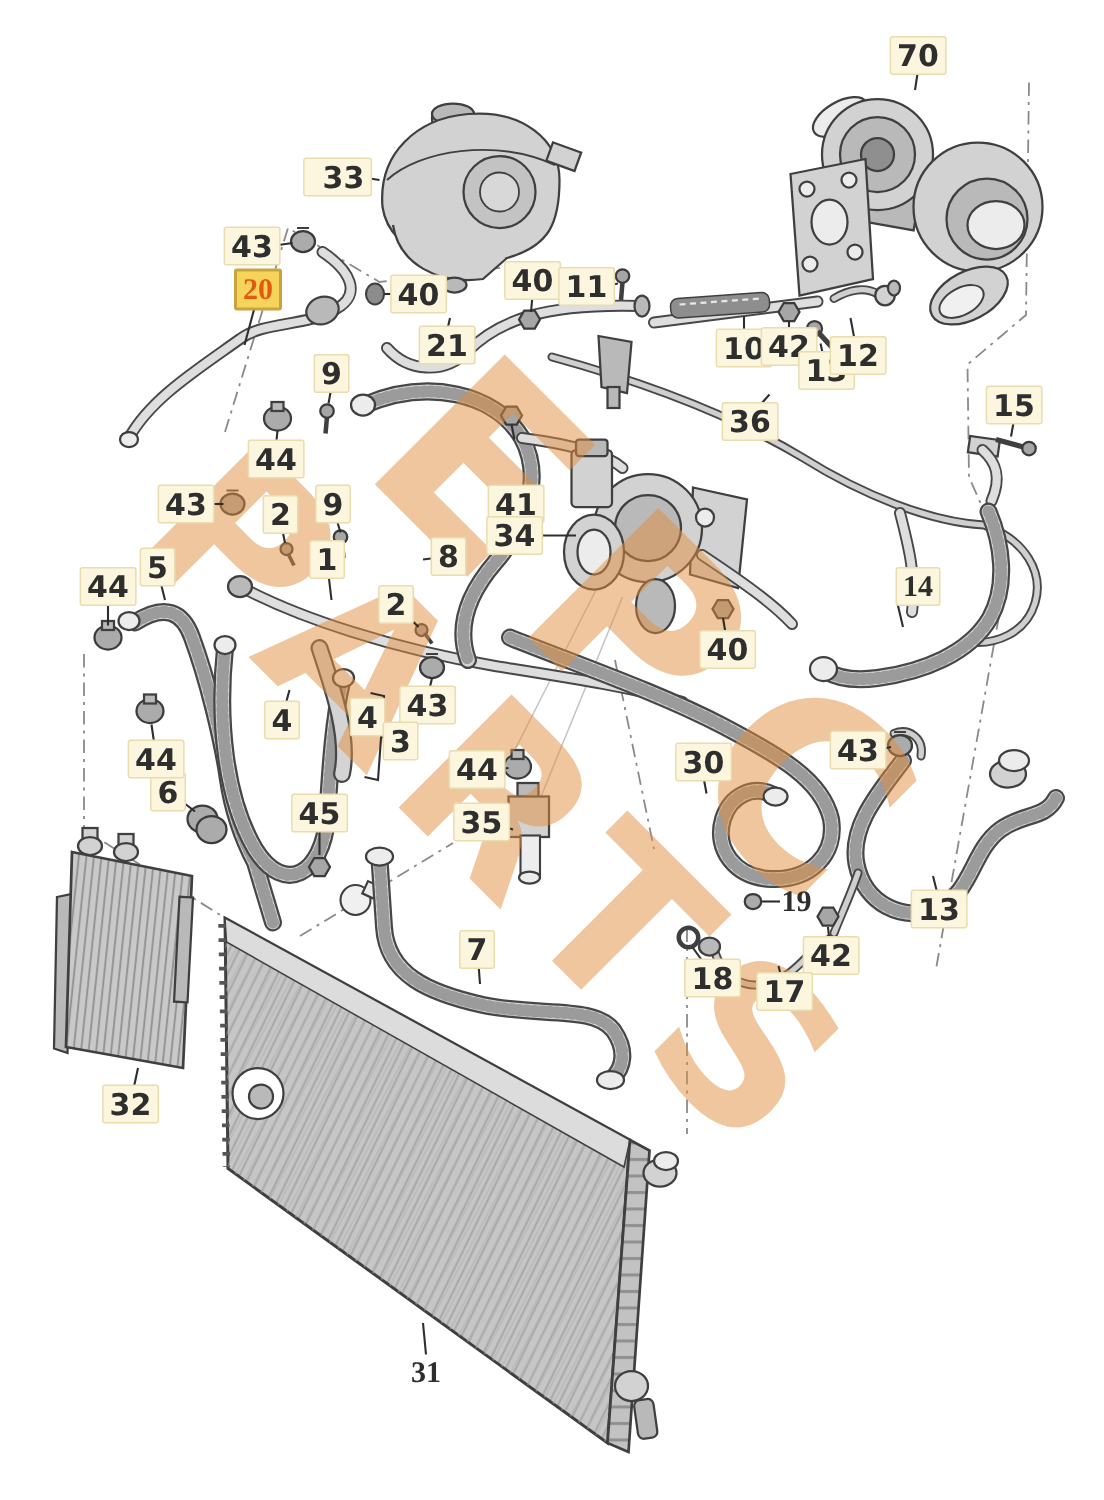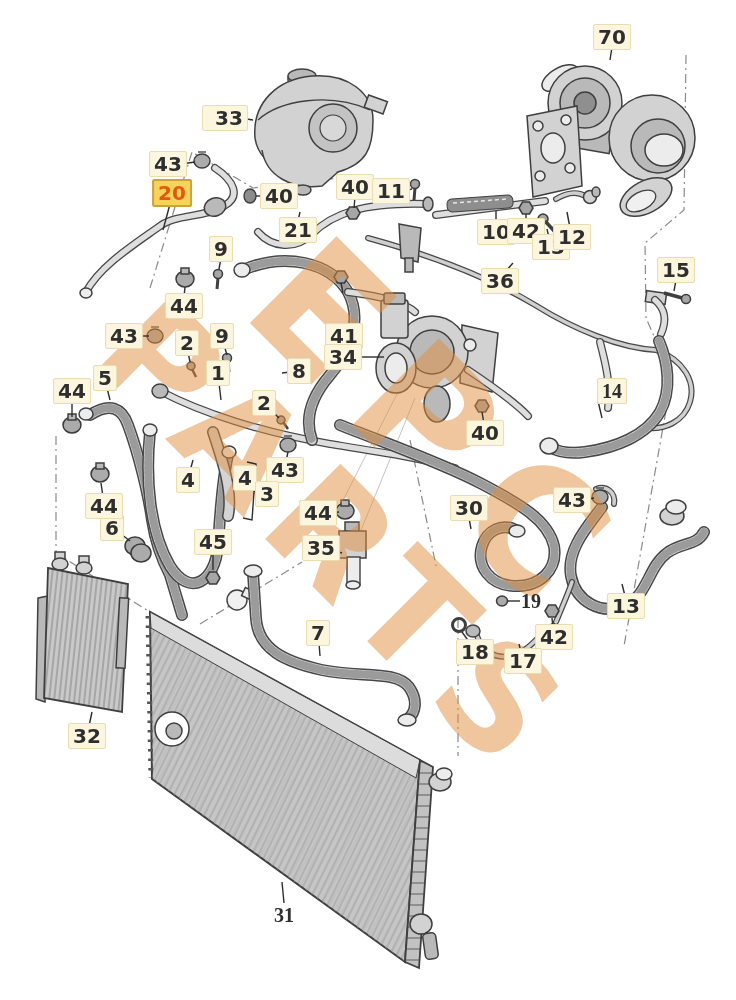--- a/index.html
+++ b/index.html
@@ -30,21 +30,21 @@
       color:var(--wm-color,rgba(224,141,61,0.5));z-index:5;}
   #wm .l1{font-size:168px;line-height:.95;letter-spacing:30px}
   #wm .l2{font-size:146px;line-height:.95;letter-spacing:16px}
   
   #labels-layer{position:absolute;left:0;top:0;width:736px;height:1000px;z-index:7;}
   .lbl{position:absolute;transform:translate(-50%,-50%);
        background:var(--label-bg,#fcf6df);border:1.5px solid var(--label-border,#e9dcae);
        color:var(--label-text,#2e2e2e);font:bold 20px "DejaVu Sans",sans-serif;
        padding:0 4px;line-height:24px;border-radius:2px;cursor:pointer;}
   .lbl.hl{background:var(--hl-bg,#f6d45c);border:2px solid var(--hl-border,#c9a33c);
-          color:var(--hl-text,#e2590f);}
+          color:var(--hl-text,#e2590f);font-family:Liberation Serif, serif;}
   .lbl.nobox{background:transparent;border-color:transparent;font-family:Liberation Serif, serif;}
   #leaders{z-index:6;}
 </style>
 </head>
 <body>
 
 <div id="stage">
 
   <svg id="art" width="736" height="1000" viewBox="0 0 736 1000">
     <defs>

